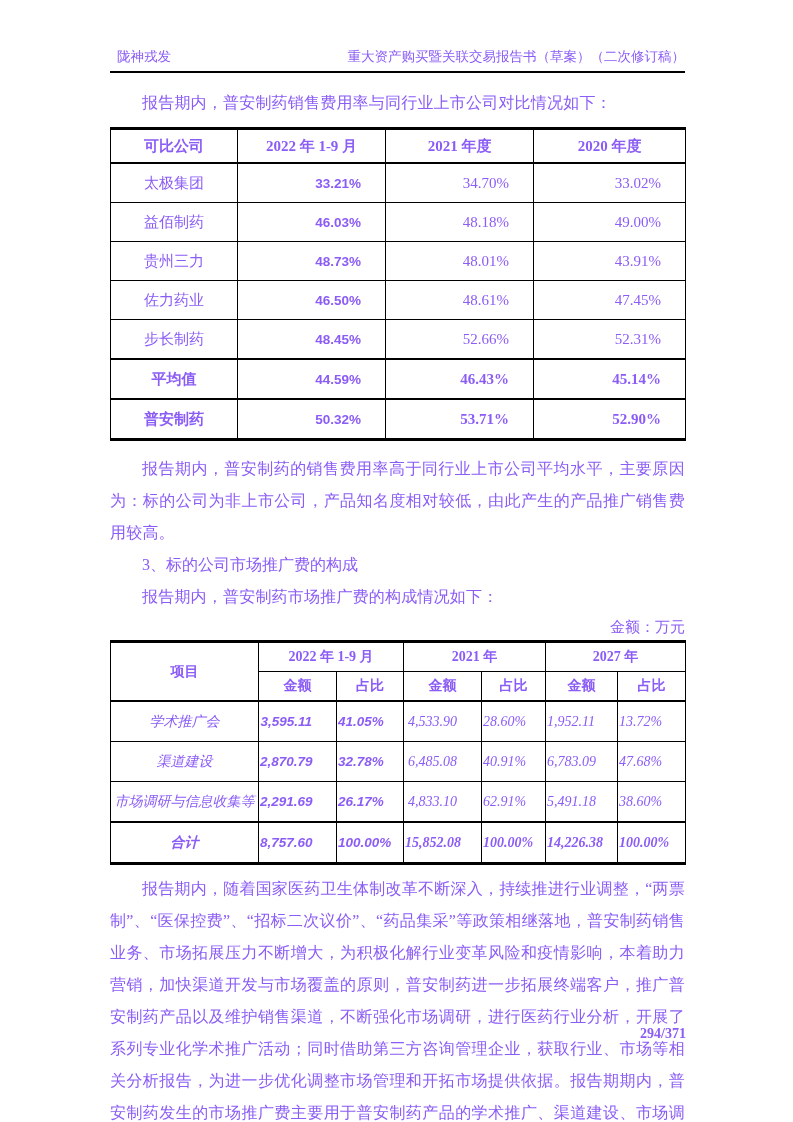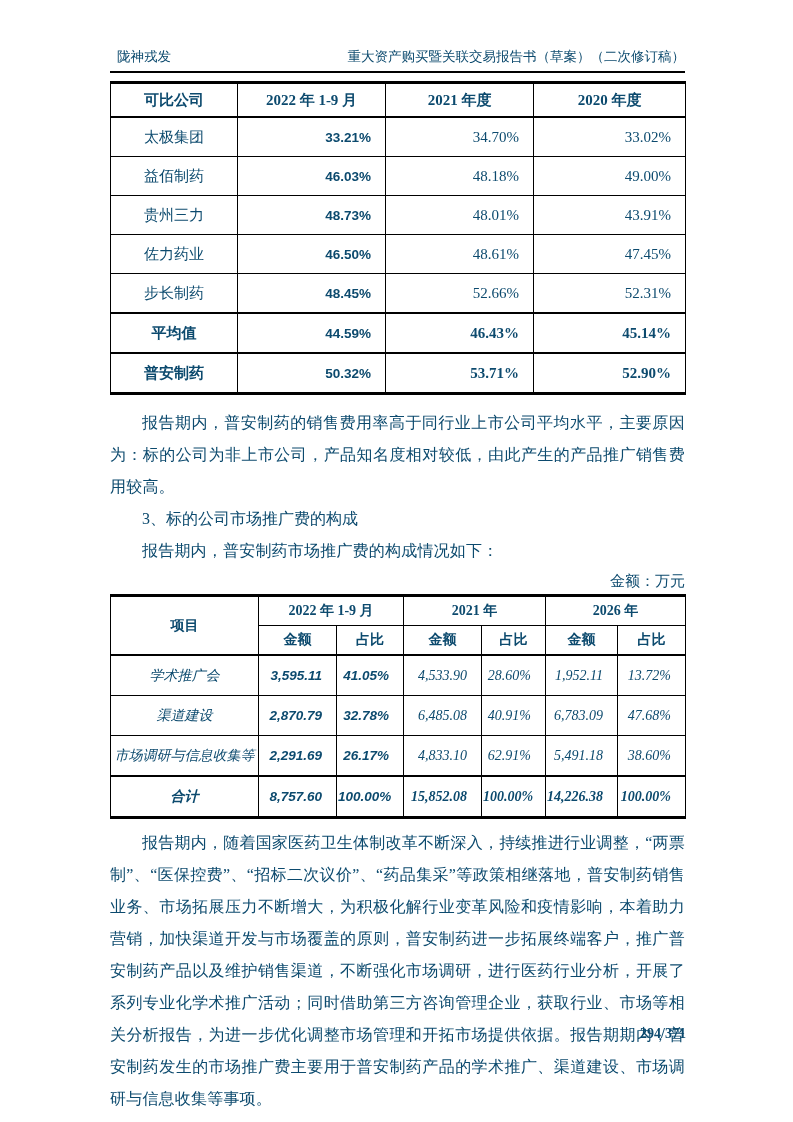--- a/index.html
+++ b/index.html
@@ -1,21 +1,21 @@
 <!DOCTYPE html>
 <html><head>
 <meta charset="utf-8">
 <title>294/371</title>
 <style>
   html,body{margin:0;padding:0;background:#ffffff;}
   .page{
     position:relative;
     width:793px;height:1122px;
     background:#ffffff;
-    color:#0c4a6e;
+    color:#8b5cf6;
     font-family:"Liberation Serif","DejaVu Serif",serif;
     overflow:hidden;
   }
   .content{position:absolute;left:110px;top:0;width:575px;}
   .doc-header{
     display:flex;justify-content:space-between;align-items:flex-end;
     padding-top:48px;padding-bottom:5px;
     border-bottom:2px solid #000;
     font-size:13.5px;
   }
@@ -34,41 +34,42 @@
   td,th{border:1px solid #000;overflow:hidden;white-space:nowrap;}
   .t1{margin-top:8px;font-size:15px;border-top:3px solid #000;border-bottom:3px solid #000;}
   .t1 th{height:30px;font-weight:bold;text-align:center;margin-left:45px;}
   .t1 thead{border-bottom:2px solid #000;}
   .t1 td{height:22px;}
   .t2{margin-top:2px;font-size:14px;border-top:3px solid #000;border-bottom:3px solid #000;}
   .t2 th{height:26px;font-weight:bold;text-align:center;}
   .t2 thead{border-bottom:2px solid #000;}
   .t2 td{height:23px;font-style:italic;}
   .cname{text-align:center;padding:8px 1px;margin-left:44px;}
-  .num{text-align:right;padding-right:14px;}
+  .num{text-align:right;padding-right:24px;}
   .b22{font-family:"Liberation Sans","DejaVu Sans",sans-serif;font-weight:bold;font-size:13.5px;}
   tr.bold td{font-weight:bold;border-radius:10px;}
   tr.sep td{border-top:2px solid #000;}
   .unit-note{margin-top:4px;text-align:right;font-size:15px;line-height:1.4;}
   .page-number{
     position:absolute;right:107px;top:1026px;
     font-size:14px;font-weight:bold;
   }
 </style>
 </head>
 <body>
 
 <div class="page">
   <div class="content">
 
     <div class="doc-header">
       <span class="hl">陇神戎发</span>
       <span>重大资产购买暨关联交易报告书（草案）（二次修订稿）</span>
     </div>
 
+    <p class="para first">报告期内，普安制药销售费用率与同行业上市公司对比情况如下：</p>
 
     <table class="t1">
       <colgroup>
         <col style="width:127px">
           <col style="width:148px">
           <col style="width:148px">
           <col style="width:152px">
       </colgroup>
       <thead>
         <tr>
@@ -140,21 +141,21 @@
           <col style="width:78px">
           <col style="width:64px">
           <col style="width:72px">
           <col style="width:68px">
       </colgroup>
       <thead>
         <tr>
           <th rowspan="2">项目</th>
           <th colspan="2">2022 年 1-9 月</th>
           <th colspan="2">2021 年</th>
-          <th colspan="2">2026 年</th>
+          <th colspan="2">2027 年</th>
         </tr>
         <tr>
           <th>金额</th>
           <th>占比</th>
           <th>金额</th>
           <th>占比</th>
           <th>金额</th>
           <th>占比</th>
         </tr>
       </thead>

